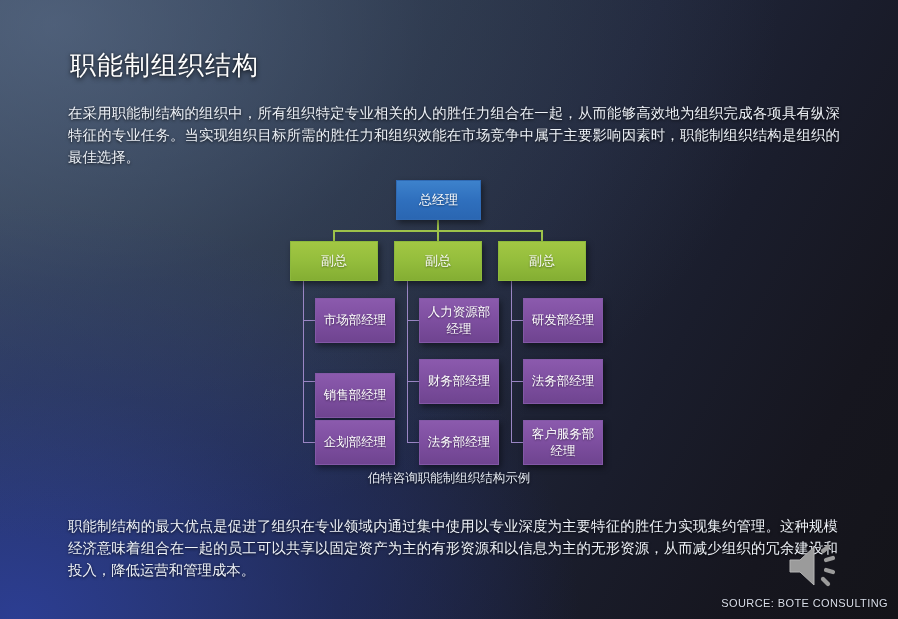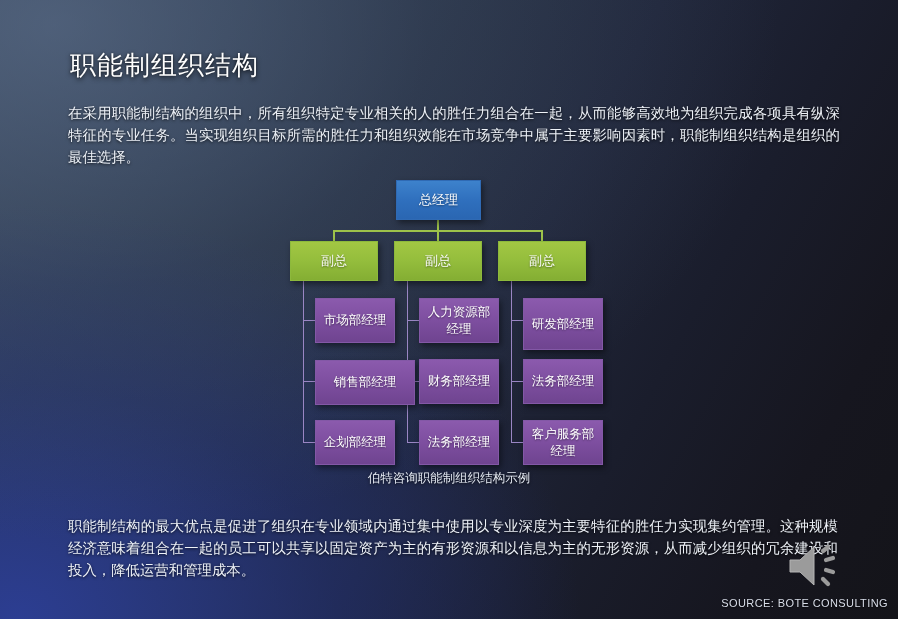--- a/index.html
+++ b/index.html
@@ -181,38 +181,38 @@
     <div class="node node-vp" style="left:394px; top:241px; width:88px; height:40px;">
       <span>副总</span>
     </div>
     <div class="node node-vp" style="left:498px; top:241px; width:88px; height:40px;">
       <span>副总</span>
     </div>
 
     <div class="node node-dept" style="left:315px; top:298px; width:80px; height:45px;">
       <span>市场部经理</span>
     </div>
-    <div class="node node-dept" style="left:315px; top:360px; width:100px; height:45px;">
+    <div class="node node-dept" style="left:315px; top:373px; width:80px; height:45px;">
       <span>销售部经理</span>
     </div>
     <div class="node node-dept" style="left:315px; top:420px; width:80px; height:45px;">
       <span>企划部经理</span>
     </div>
 
     <div class="node node-dept" style="left:419px; top:298px; width:80px; height:45px;">
       <span>人力资源部经理</span>
     </div>
     <div class="node node-dept" style="left:419px; top:420px; width:80px; height:45px;">
       <span>法务部经理</span>
     </div>
     <div class="node node-dept" style="left:419px; top:359px; width:80px; height:45px;">
       <span>财务部经理</span>
     </div>
 
-    <div class="node node-dept" style="left:523px; top:298px; width:80px; height:52px;">
+    <div class="node node-dept" style="left:523px; top:298px; width:80px; height:45px;">
       <span>研发部经理</span>
     </div>
     <div class="node node-dept" style="left:523px; top:359px; width:80px; height:45px;">
       <span>法务部经理</span>
     </div>
     <div class="node node-dept" style="left:523px; top:420px; width:80px; height:45px;">
       <span>客户服务部经理</span>
     </div>
 
   </div>

